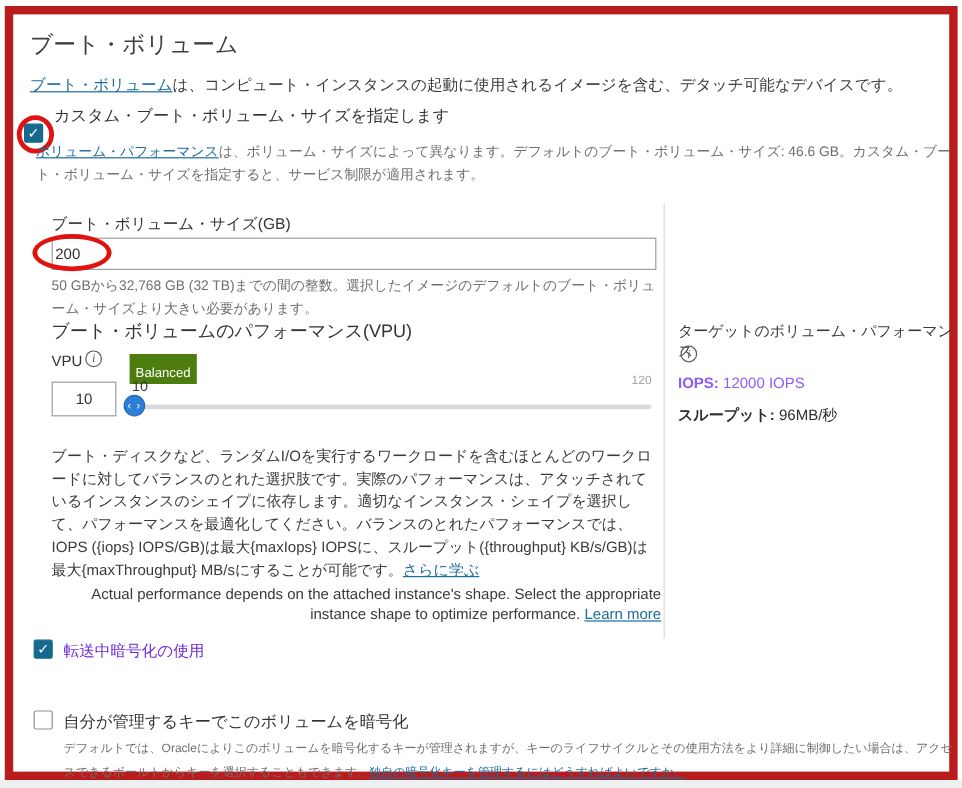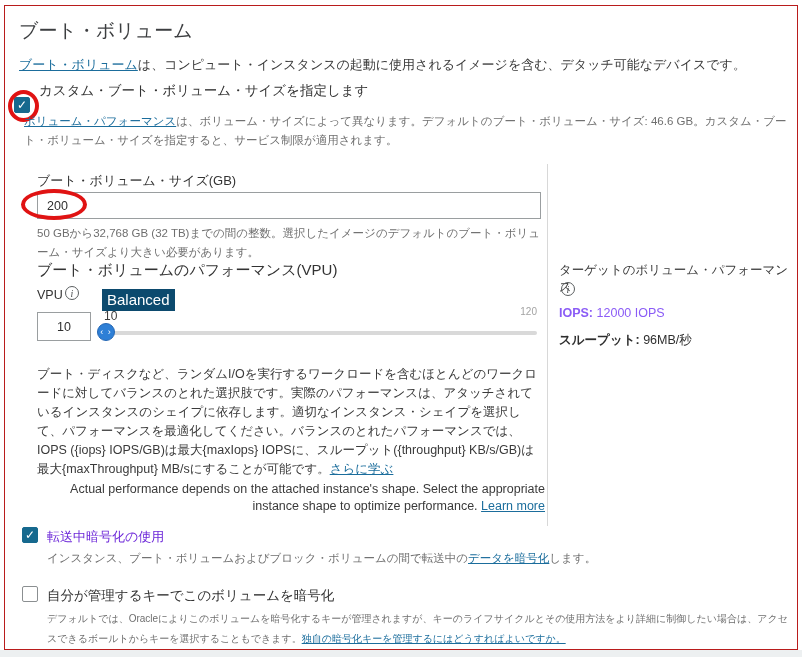--- a/index.html
+++ b/index.html
@@ -9,21 +9,21 @@
     font-family: "Liberation Sans", sans-serif;
     color: #3a3a3a;
     position: relative;
     overflow: hidden;
   }
   .frame {
     position: absolute;
     left: 4px; top: 5px;
     width: 794px; height: 645px;
     background: #ffffff;
-    border: 1px solid #b91c1c;
+    border: 7px solid #b91c1c;
   }
   .bottom-strip {
     position: absolute;
     left: 0; top: 650px;
     width: 802px; height: 7px;
     background: #edf0f1;
   }
   .abs { position: absolute; }
 
   .page-title { left: 14px; top: 12px; font-size: 19px; font-weight: 400; color: #3c3e40; }
@@ -56,43 +56,43 @@
 
   .size-label { left: 32px; top: 166px; font-size: 13px; color: #333; }
   .text-input {
     border: 1px solid #9a9ea0;
     background: #fff;
     font-family: "Liberation Sans", sans-serif;
     font-size: 12.5px;
     color: #2f2f2f;
     outline: none;
   }
-  .size-input { left: 32px; top: 186px; width: 504px; height: 27px; padding-left: 9px; }
+  .size-input { left: 32px; top: 186px; width: 504px; height: 27px; padding-left: 2px; }
   .size-help { left: 32px; top: 218px; width: 508px; font-size: 11.5px; line-height: 19px; color: #6f6f6f; }
 
   .perf-label { left: 32px; top: 255px; font-size: 15px; color: #333; }
   .vpu-label { left: 32px; top: 282px; font-size: 12.5px; color: #333; }
   .info-icon {
     width: 14px; height: 14px;
     border: 1px solid #5a5e60;
     border-radius: 50%;
     color: #4a4e50;
     font-family: "Liberation Serif", serif;
     font-style: italic;
     font-size: 10px;
     display: flex; align-items: center; justify-content: center;
     cursor: pointer;
   }
   .info-vpu { left: 60px; top: 280px; }
   .badge {
     left: 97px; top: 283px;
-    background: #0c4a6e;
+    background: #4d7c0f;
     color: #ffffff;
-    font-size: 15px;
-    padding: 2px 5px 3px 5px;
+    font-size: 11px;
+    padding: 10px 5px 3px 5px;
   }
   .vpu-input { left: 32px; top: 306px; width: 54px; height: 29px; text-align: center; }
   .slider-min { left: 99px; top: 303px; font-size: 12px; color: #3c3c3c; }
   .slider-max { left: 477px; top: 300px; width: 55px; text-align: right; font-size: 10px; color: #a3a3a3; }
   .slider-track {
     left: 92px; top: 325px;
     width: 440px; height: 4px;
     background: #d9d9d9;
     border-radius: 2px;
     cursor: pointer;
@@ -187,21 +187,20 @@
   <div class="abs info-icon info-target">
       <span>i</span>
     </div>
   <div class="abs target-iops"><span class="bold">IOPS:</span> <span>12000 IOPS</span></div>
   <div class="abs target-thr"><span class="bold">スループット:</span> <span>96MB/秒</span></div>
 
   <div class="abs checkbox checked cb-transit">
       <span>✓</span>
     </div>
   <div class="abs cb-transit-label">転送中暗号化の使用</div>
-  <p class="abs transit-note"><span>インスタンス、ブート・ボリュームおよびブロック・ボリュームの間で転送中の</span><span class="link">データを暗号化</span><span>します。</span></p>
 
   <div class="abs checkbox cb-ownkey"></div>
   <div class="abs cb-ownkey-label">自分が管理するキーでこのボリュームを暗号化</div>
   <p class="abs ownkey-note"><span>デフォルトでは、Oracleによりこのボリュームを暗号化するキーが管理されますが、キーのライフサイクルとその使用方法をより詳細に制御したい場合は、アクセスできるボールトからキーを選択することもできます。</span><span class="link">独自の暗号化キーを管理するにはどうすればよいですか。</span></p>
 
 </div>
 
 <div class="bottom-strip"></div>
 
 </body></html>

